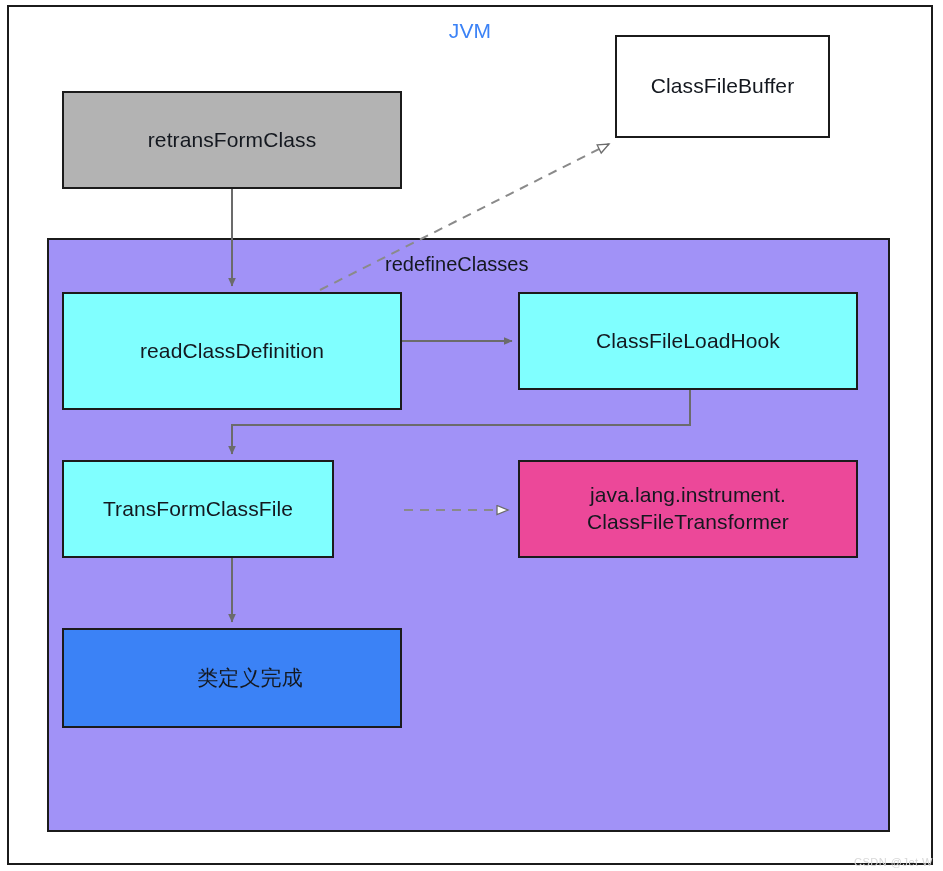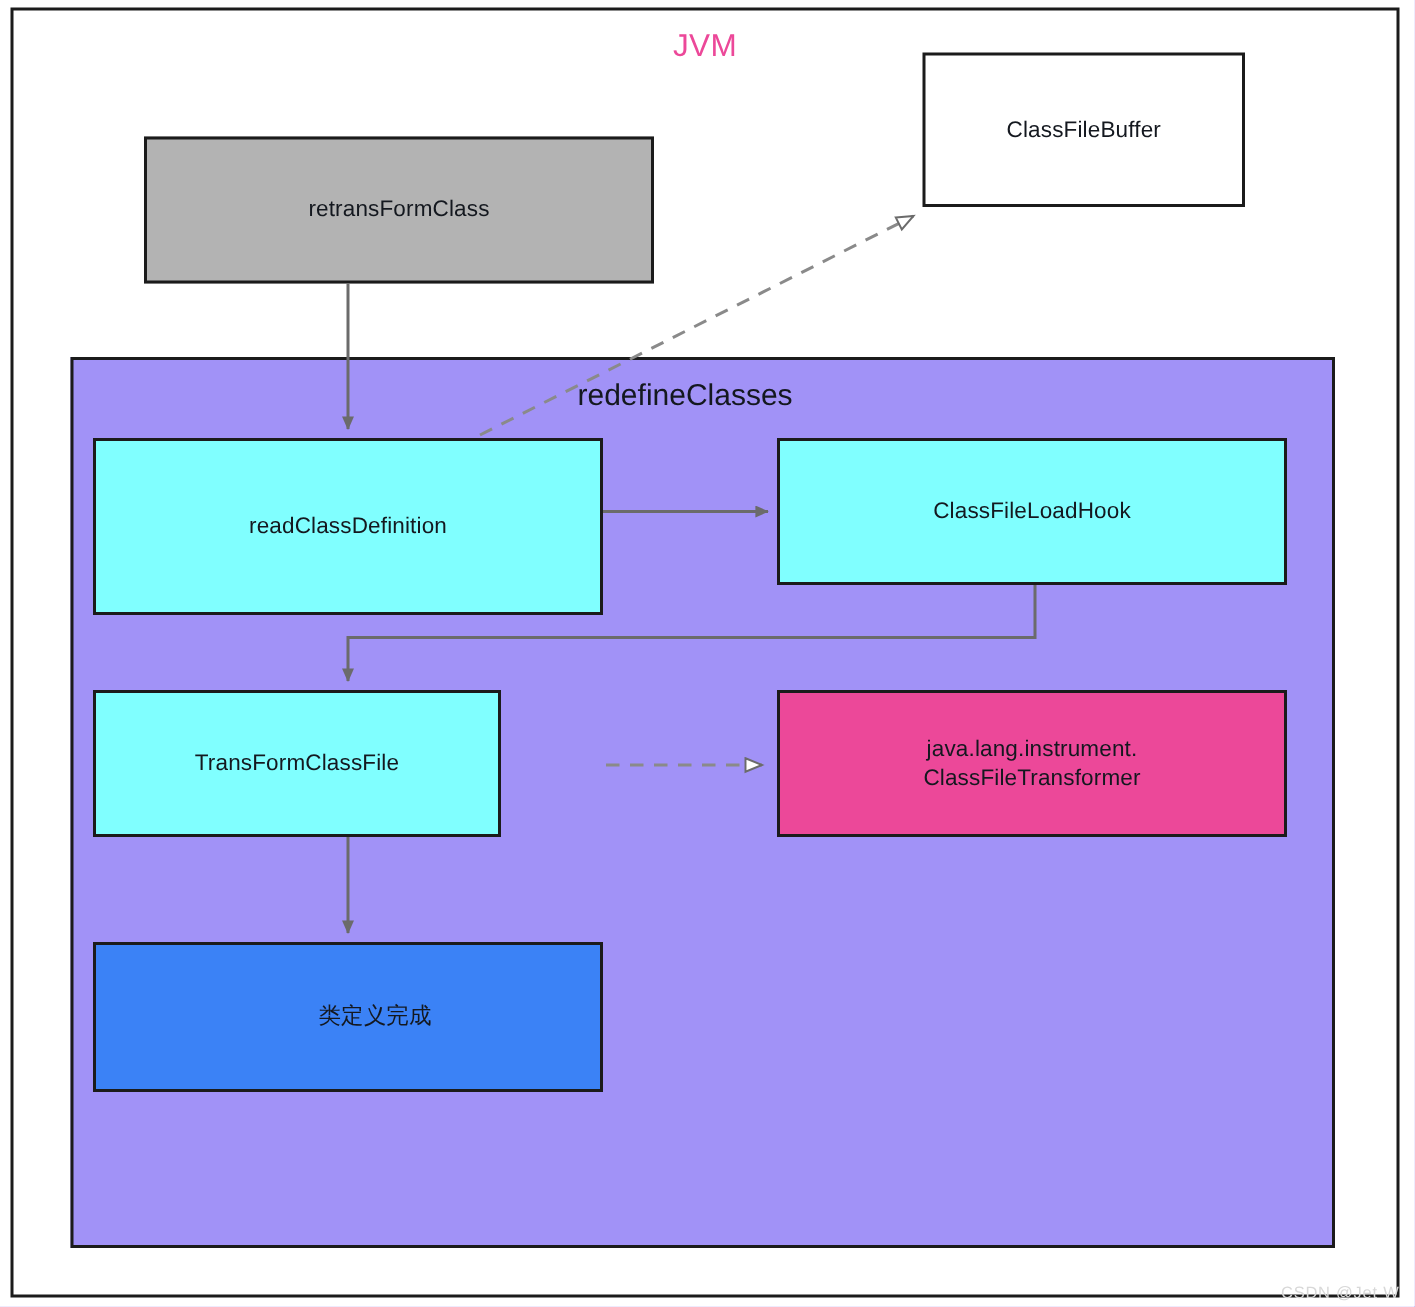--- a/index.html
+++ b/index.html
@@ -28,38 +28,38 @@
     box-sizing: border-box;
     background: #ffffff;
   }
   .title {
     position: absolute;
     left: 380px;
     top: 19px;
     width: 180px;
     text-align: center;
     font-size: 21px;
-    color: #ec4899;
+    color: #3b82f6;
     letter-spacing: 0.2px;
   }
   .node {
     position: absolute;
     box-sizing: border-box;
     border: 2px solid #1b1b1b;
     display: flex;
     align-items: center;
     justify-content: center;
     text-align: center;
-    font-size: 15px;
+    font-size: 21px;
     color: #14181f;
     line-height: 1.28;
     white-space: pre-line;
     letter-spacing: 0.1px;
   }
-  .node-gray    { background: #b3b3b3; margin-left: 34px; }
+  .node-gray    { background: #b3b3b3; }
   .node-white   { background: #ffffff; border-width: 2px; }
   .node-cyan    { background: #80ffff; }
   .node-yellow  { background: #ec4899; }
   .node-pink    { background: #3b82f6; padding-left: 36px; }
 
   .container-purple {
     position: absolute;
     left: 47px;
     top: 238px;
     width: 843px;

